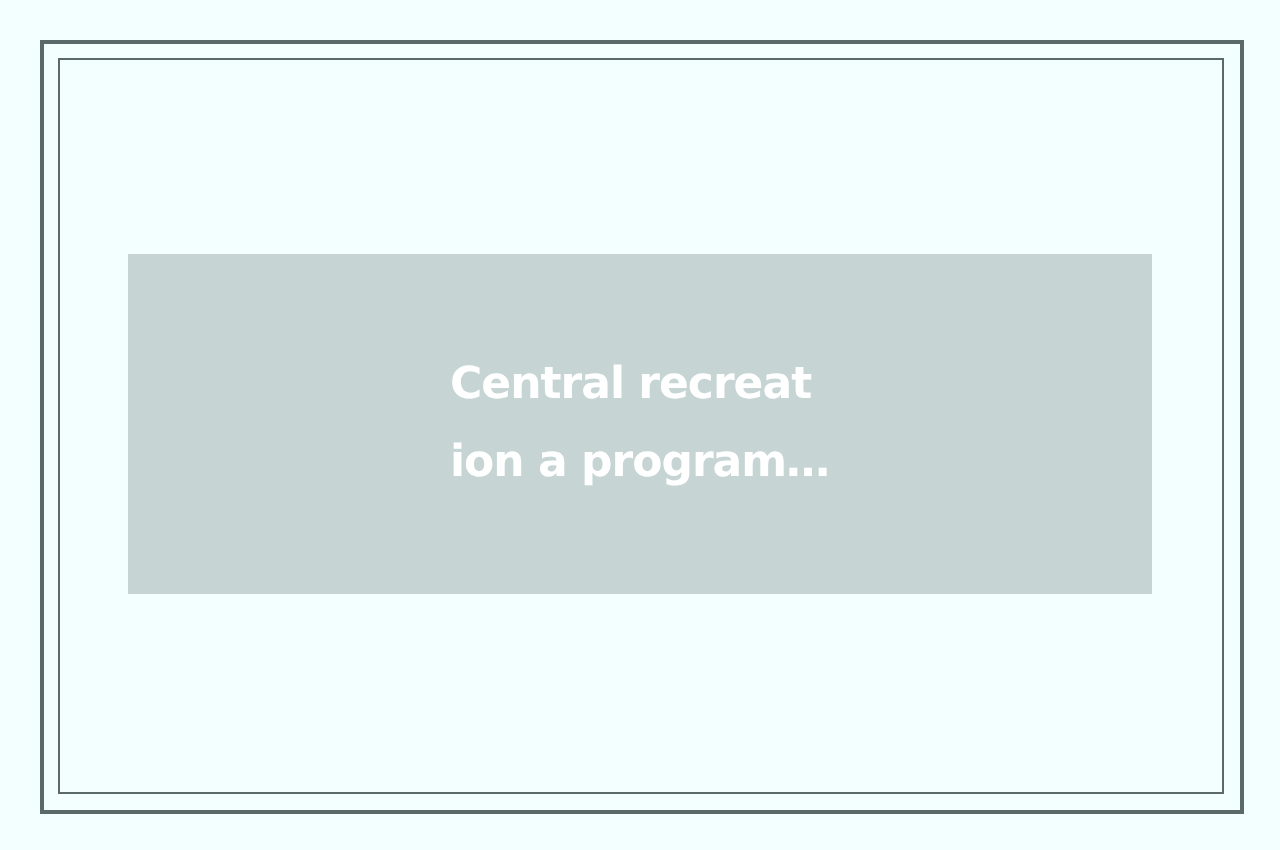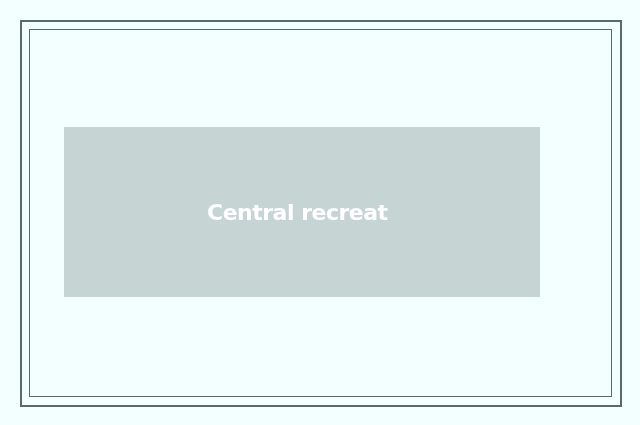--- a/index.html
+++ b/index.html
@@ -18,21 +18,21 @@
     }
     .inner-frame {
       position: absolute;
       left: 29px; top: 29px;
       width: 581px; height: 366px;
       border: 1px solid #5a6a6a;
     }
     .placeholder-box {
       position: absolute;
       left: 64px; top: 127px;
-      width: 476px; height: 170px;
+      width: 512px; height: 170px;
       background: #c6d4d4;
       display: flex;
       align-items: center;
       justify-content: center;
     }
     .caption {
       width: 190px;
       color: #ffffff;
       font-weight: bold;
       font-size: 22px;
@@ -45,14 +45,15 @@
   </style>
 </head>
 <body>
 
 <div class="outer-frame"></div>
 <div class="inner-frame"></div>
 
 <div class="placeholder-box">
   <div class="caption">
     <div>Central recreat</div>
+    <div>ion a program…</div>
   </div>
 </div>
 
 </body></html>

